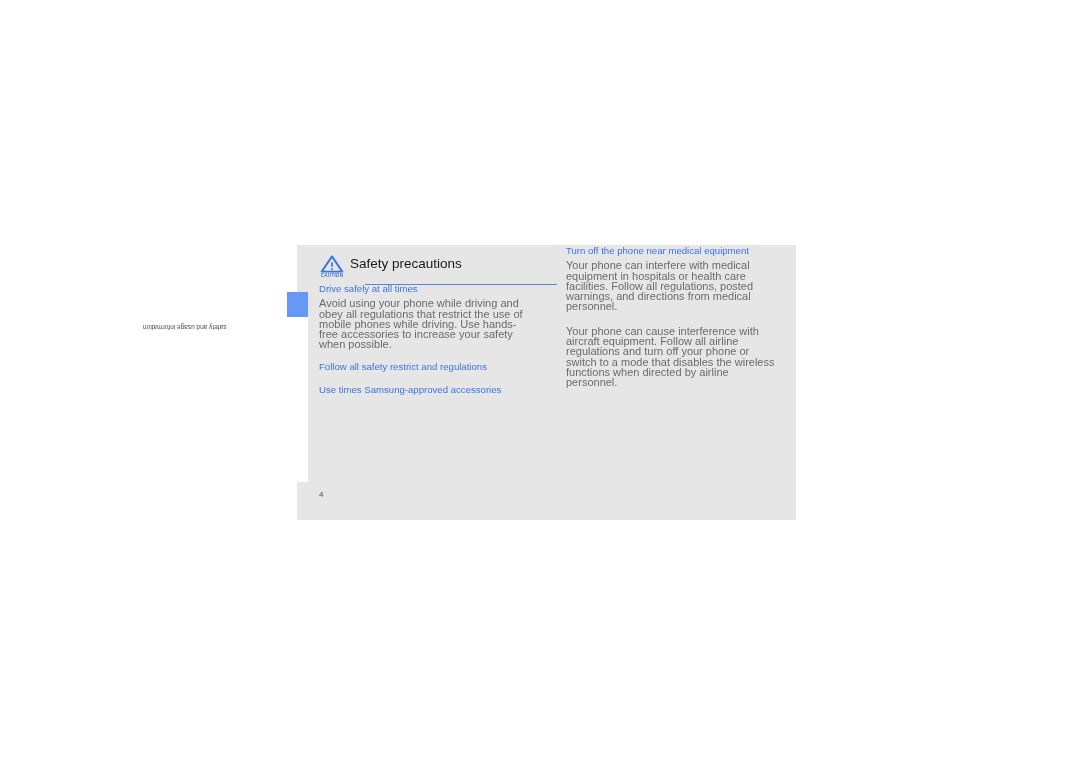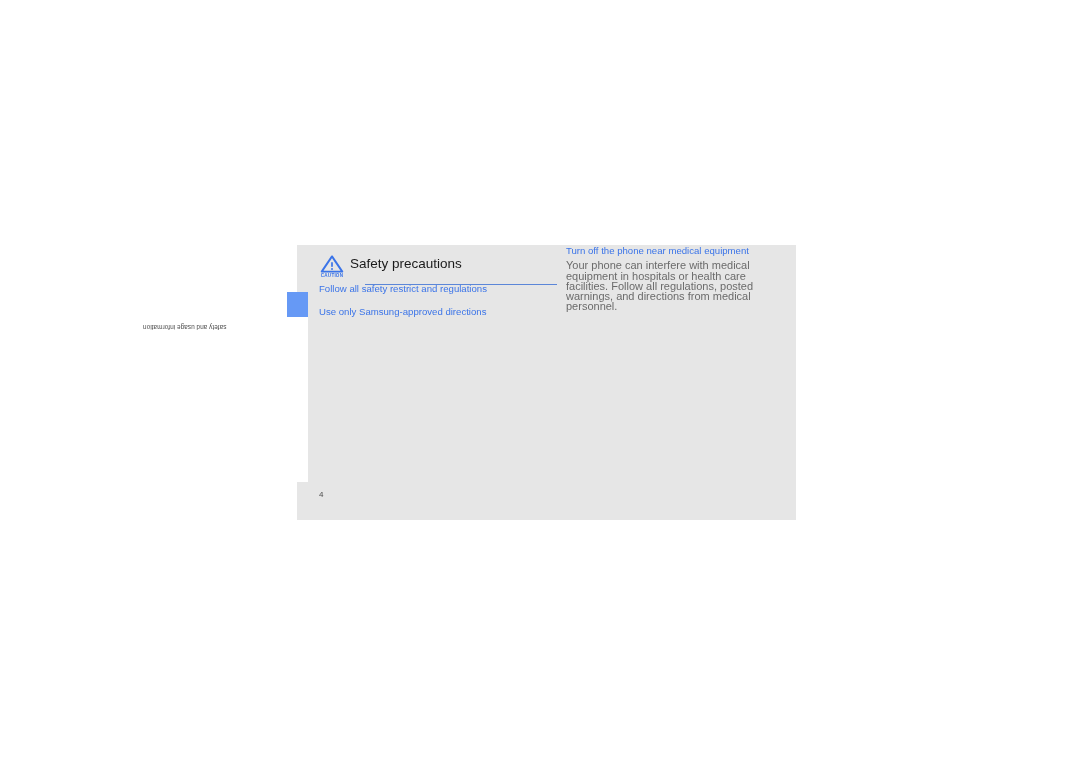--- a/index.html
+++ b/index.html
@@ -172,39 +172,44 @@
             <path d="M13 2.4 L23.3 17.6 L2.7 17.6 Z" fill="none" stroke="#3b74e8" stroke-width="1.9" stroke-linejoin="round"></path>
             <rect x="12.15" y="8.1" width="1.7" height="4.9" rx="0.8" fill="#3b74e8"></rect>
             <circle cx="13" cy="15.1" r="1.0" fill="#3b74e8"></circle>
           </svg>
           <div id="caution-word">CAUTION</div>
         </div>
         <div id="chapter-title">Safety precautions</div>
       </div>
       <div id="title-rule"></div>
 
+      <div class="section">
+        <h3 class="section-heading">Drive safely at all times</h3>
+        <p class="section-body">Avoid using your phone while driving and obey all regulations that restrict the use of mobile phones while driving. Use hands-free accessories to increase your safety when possible.</p>
+      </div>
 
       <div class="section">
         <h3 class="section-heading">Follow all safety restrict and regulations</h3>
       </div>
 
       <div class="section">
-        <h3 class="section-heading">Use only Samsung-approved directions</h3>
+        <h3 class="section-heading">Use times Samsung-approved accessories</h3>
       </div>
 
     </div>
 
     <div id="col-right" class="column">
 
       <div class="section">
         <h3 class="section-heading">Turn off the phone near medical equipment</h3>
         <p class="section-body">Your phone can interfere with medical equipment in hospitals or health care facilities. Follow all regulations, posted warnings, and directions from medical personnel.</p>
       </div>
 
       <div class="section">
+        <p class="section-body">Your phone can cause interference with aircraft equipment. Follow all airline regulations and turn off your phone or switch to a mode that disables the wireless functions when directed by airline personnel.</p>
       </div>
 
     </div>
 
   </div>
 
   <div id="page-number">4</div>
 
 </div>
 

